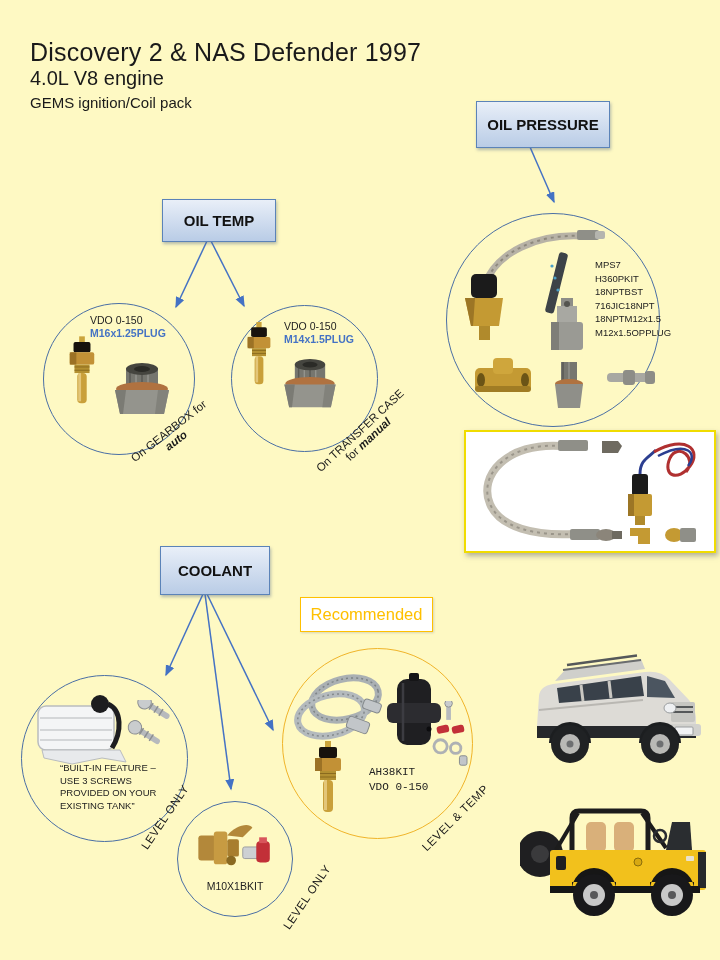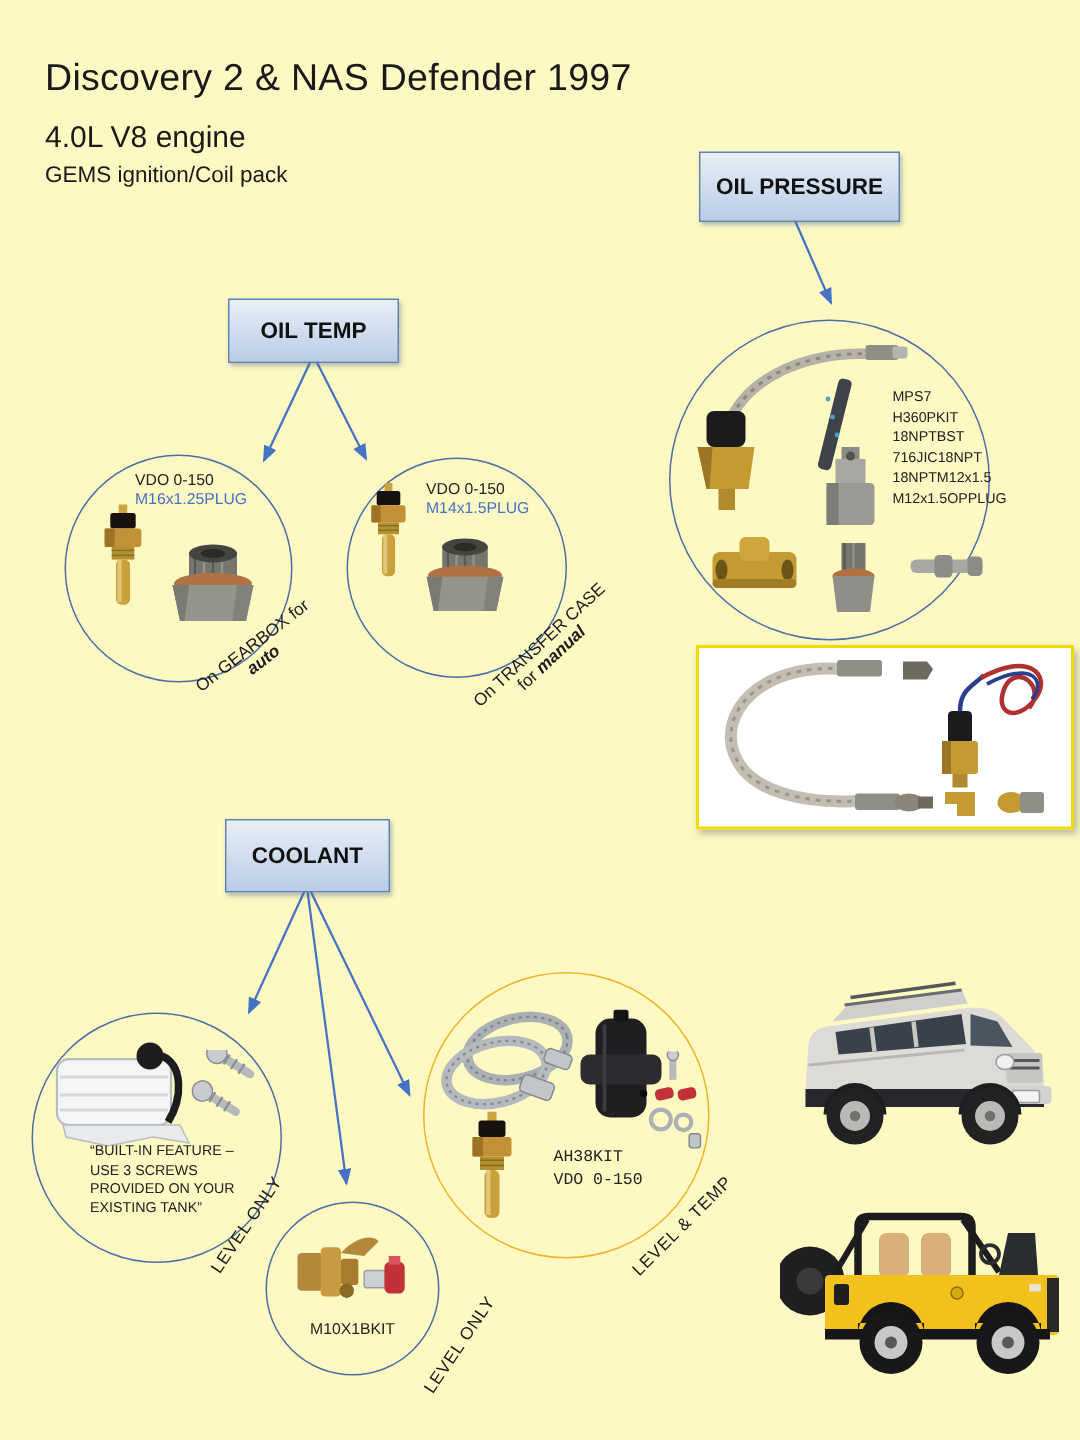--- a/index.html
+++ b/index.html
@@ -1,33 +1,33 @@
 <!DOCTYPE html>
 <html><head>
 <meta charset="utf-8">
 <style>
   html,body{margin:0;padding:0;background:#ffffff;}
   .canvas{position:relative;width:720px;height:960px;background:#fef9c3;overflow:hidden;
           font-family:"Liberation Sans",sans-serif;color:#1a1a1a;}
   .abs{position:absolute;}
   
   .title{font-size:25px;letter-spacing:.2px;}
-  .subtitle{font-size:20px;margin-top:14px;}
+  .subtitle{font-size:20px;margin-top:0;}
   .tagline{font-size:15px;margin-top:4px;}
   
   .bluebox{position:absolute;display:flex;align-items:center;justify-content:center;
            background:linear-gradient(180deg,#e9eff8 0%,#d3dff0 45%,#b9cce6 100%);
            border:1.5px solid #5b83b8;box-shadow:1px 2px 3px rgba(90,110,140,.45);
-           font-weight:bold;font-size:15px;color:#111;}
+           font-weight:bold;font-size:15px;color:#111;margin-left:10px;}
   
   .circle{position:absolute;border:1.4px solid #4a6fa5;border-radius:50%;background:transparent;}
   .circle.gold{border-color:#F0B429;border-width:1.6px;}
   
   .prod{font-size:10.5px;line-height:13px;color:#222;}
-  .fit{font-size:10.5px;line-height:13px;font-weight:normal;color:#4472C4;}
+  .fit{font-size:10.5px;line-height:13px;font-weight:bold;color:#4472C4;}
   .parts{font-size:9.5px;line-height:13.5px;color:#222;}
   .note{font-size:9.5px;line-height:12.5px;color:#222;}
   .kitlabel{font-size:10.5px;color:#222;}
   .rot{transform-origin:left center;white-space:nowrap;font-size:11.5px;color:#1a1a1a;}
   .rot .em{font-weight:bold;font-style:italic;text-align:center;}
   
   .ybox{position:absolute;border:2px solid #F0DC00;background:#fff;
         box-shadow:2px 3px 5px rgba(120,120,120,.55);}
   .recbox{position:absolute;display:flex;align-items:center;justify-content:center;
           border:1.5px solid #FFC000;color:#FFC000;background:#fff;font-size:16.5px;
@@ -259,20 +259,21 @@
       <path d="M36,18 C44,8 58,4 62,10 L52,20 Z" fill="#b3883a"></path>
       <circle cx="40" cy="44" r="5" fill="#8a6a22"></circle>
       <rect x="52" y="30" width="18" height="12" rx="2" fill="#cdd0d3" stroke="#9a9da0"></rect>
       <rect x="66" y="24" width="14" height="22" rx="4" fill="#c23038"></rect>
       <rect x="69" y="20" width="8" height="6" fill="#d8555b"></rect>
     </svg>
     <div class="kitlabel abs" style="left:0;top:78px;width:114px;text-align:center;">M10X1BKIT</div>
   </div>
   <div class="rot abs" style="left:286px;top:922px;transform:rotate(-56deg);letter-spacing:.6px;">LEVEL  ONLY</div>
 
+  <div class="recbox" style="left:300px;top:597px;width:131px;height:33px;">Recommended</div>
 
   <div class="circle gold" style="left:282px;top:648px;width:189px;height:189px;font-family:Liberation Mono, monospace;">
     <svg class="abs" style="left:10px;top:22px;" viewBox="0 0 95 72" width="95" height="72">
       <ellipse cx="52" cy="28" rx="34" ry="20" fill="none" stroke="#aab0b3" stroke-width="7" transform="rotate(-14 52 28)"></ellipse>
       <ellipse cx="52" cy="28" rx="34" ry="20" fill="none" stroke="#7d8386" stroke-width="1.5" stroke-dasharray="2 3" transform="rotate(-14 52 28)"></ellipse>
       <ellipse cx="38" cy="44" rx="34" ry="20" fill="none" stroke="#b4babd" stroke-width="7" transform="rotate(-14 38 44)"></ellipse>
       <ellipse cx="38" cy="44" rx="34" ry="20" fill="none" stroke="#84898c" stroke-width="1.5" stroke-dasharray="2 3" transform="rotate(-14 38 44)"></ellipse>
       <rect x="54" y="48" width="22" height="12" rx="3" fill="#c2c6c9" stroke="#84898c" transform="rotate(20 65 54)"></rect>
       <rect x="70" y="30" width="18" height="10" rx="3" fill="#c2c6c9" stroke="#84898c" transform="rotate(20 79 35)"></rect>
     </svg>

